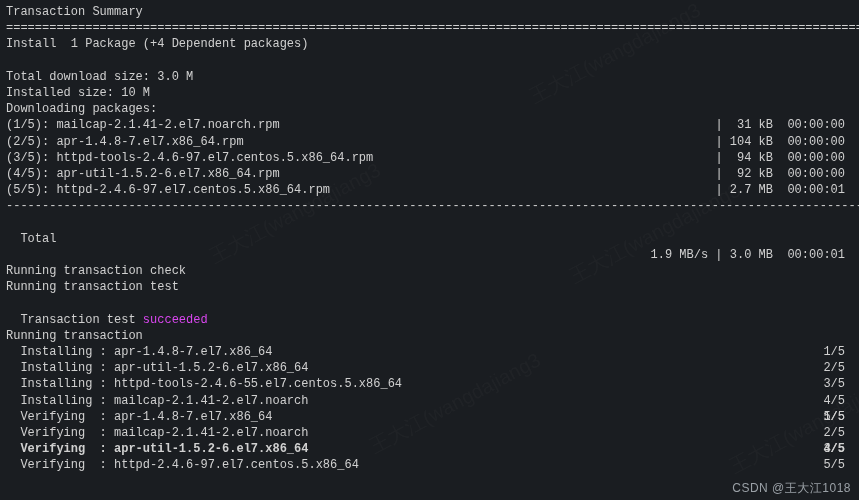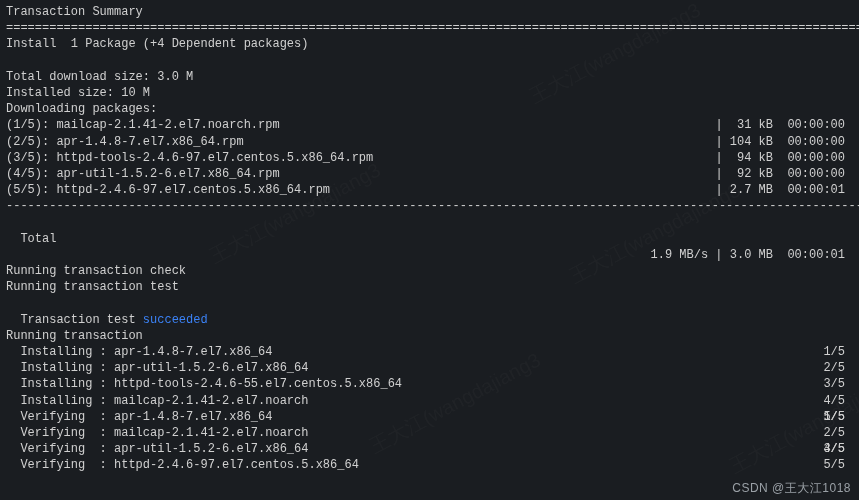--- a/index.html
+++ b/index.html
@@ -9,21 +9,21 @@
     font-family: "Consolas", "Courier New", monospace;
     font-size: 12px;
     line-height: 1.35;
     width: 859px;
     height: 500px;
     padding: 4px 6px;
     overflow: hidden;
     position: relative;
   }
   .line { white-space: pre; }
-  .green { color: #3b82f6; }
+  .green { color: #d946ef; }
   .right-block { position: absolute; right: 8px; }
   .footer {
     position: absolute;
     bottom: 4px;
     right: 8px;
     color: #9aa0a6;
     font-family: sans-serif;
     letter-spacing: 0.5px;
   }
   .watermark {
@@ -77,17 +77,17 @@
 
 <div id="op-list">
     <div class="line" style="position: relative;"><span>  Installing : apr-1.4.8-7.el7.x86_64</span><span class="right-block">1/5</span></div>
     <div class="line" style="position: relative;"><span>  Installing : apr-util-1.5.2-6.el7.x86_64</span><span class="right-block">2/5</span></div>
     <div class="line" style="position: relative;"><span>  Installing : httpd-tools-2.4.6-55.el7.centos.5.x86_64</span><span class="right-block">3/5</span></div>
     <div class="line" style="position: relative;"><span>  Installing : mailcap-2.1.41-2.el7.noarch</span><span class="right-block">4/5</span></div>
     <div class="line" style="position: relative;"><span class="right-block">5/5</span></div>
     <div class="line" style="position: relative;"><span>  Verifying  : apr-1.4.8-7.el7.x86_64</span><span class="right-block">1/5</span></div>
     <div class="line" style="position: relative;"><span>  Verifying  : mailcap-2.1.41-2.el7.noarch</span><span class="right-block">2/5</span></div>
     <div class="line" style="position: relative;"><span class="right-block">3/5</span></div>
-    <div class="line" style="position: relative;"><span>  Verifying  : apr-util-1.5.2-6.el7.x86_64</span><span class="right-block">4/5</span></div>
+    <div class="line" style="position: relative; font-weight: bold;"><span>  Verifying  : apr-util-1.5.2-6.el7.x86_64</span><span class="right-block">4/5</span></div>
     <div class="line" style="position: relative;"><span>  Verifying  : httpd-2.4.6-97.el7.centos.5.x86_64</span><span class="right-block">5/5</span></div>
   </div>
 
 <div class="footer">CSDN @王大江1018</div>
 
 </body></html>

